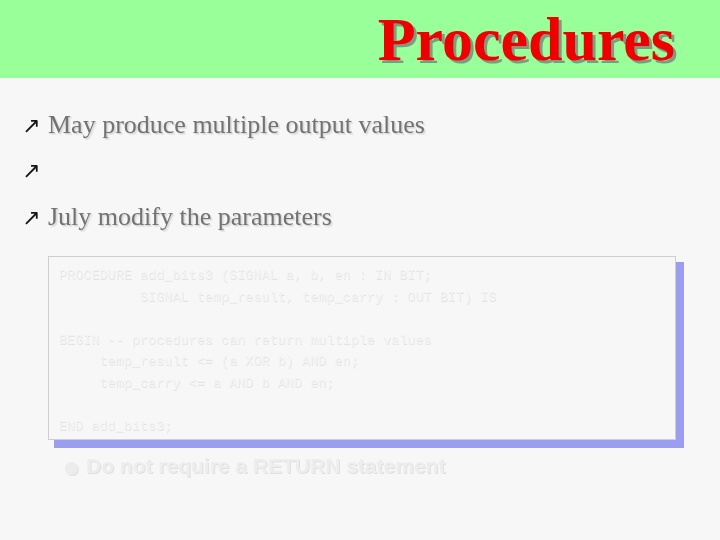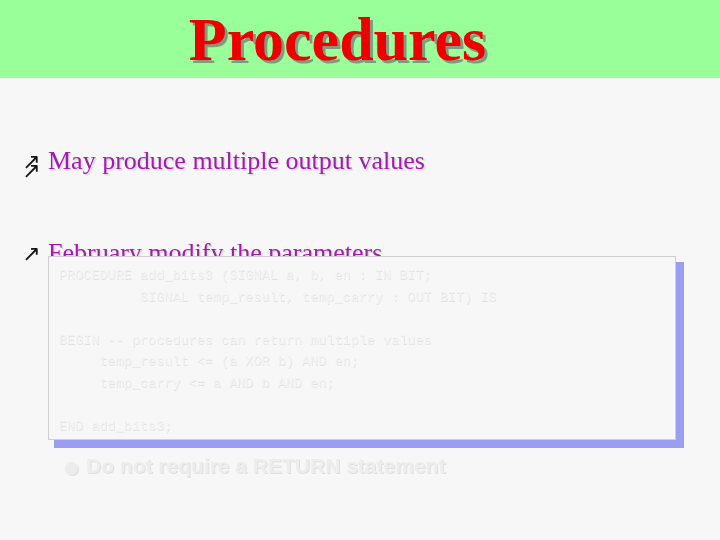--- a/index.html
+++ b/index.html
@@ -22,21 +22,21 @@
     top: 0;
     width: 720px;
     height: 78px;
     background: #99ff99;
   }
   #slide-title {
     position: absolute;
     left: 0;
     top: 2px;
     width: 675px;
-    text-align: center;
+    text-align: right;
     font-family: "Liberation Serif", "DejaVu Serif", serif;
     font-weight: bold;
     font-size: 62px;
     line-height: 74px;
     letter-spacing: 0px;
     color: #ee0000;
     text-shadow: 3px 3px 0 rgba(120,120,120,0.75);
     white-space: nowrap;
   }
 
@@ -58,24 +58,23 @@
     font-family: "DejaVu Sans", sans-serif;
     font-size: 22px;
     line-height: 34px;
     color: #151515;
     text-align: left;
   }
   .bullet-text {
     font-family: "Liberation Serif", "DejaVu Serif", serif;
     font-size: 26px;
     line-height: 34px;
-    color: #a21caf;
+    color: #737373;
     text-shadow: 1px 1px 0 #d8d8d8, 2px 2px 1px #e4e4e4;
     white-space: nowrap;
-    margin-top: 36px;
   }
 
   
   #code-box-wrap {
     position: absolute;
     left: 48px;
     top: 256px;
     width: 630px;
     height: 186px;
   }
@@ -149,21 +148,21 @@
     <span class="bullet-marker">↗</span>
     <span class="bullet-text">May produce multiple output values</span>
   </div>
 
   <div class="bullet-row">
     <span class="bullet-marker">↗</span>
   </div>
 
   <div class="bullet-row">
     <span class="bullet-marker">↗</span>
-    <span class="bullet-text">February modify the parameters</span>
+    <span class="bullet-text">July modify the parameters</span>
   </div>
 
 </div>
 
 <div id="code-box-wrap">
   <div id="code-box-shadow"></div>
   <div id="code-box">
     <pre id="code-text">PROCEDURE add_bits3 (SIGNAL a, b, en : IN BIT;
           SIGNAL temp_result, temp_carry : OUT BIT) IS
 

